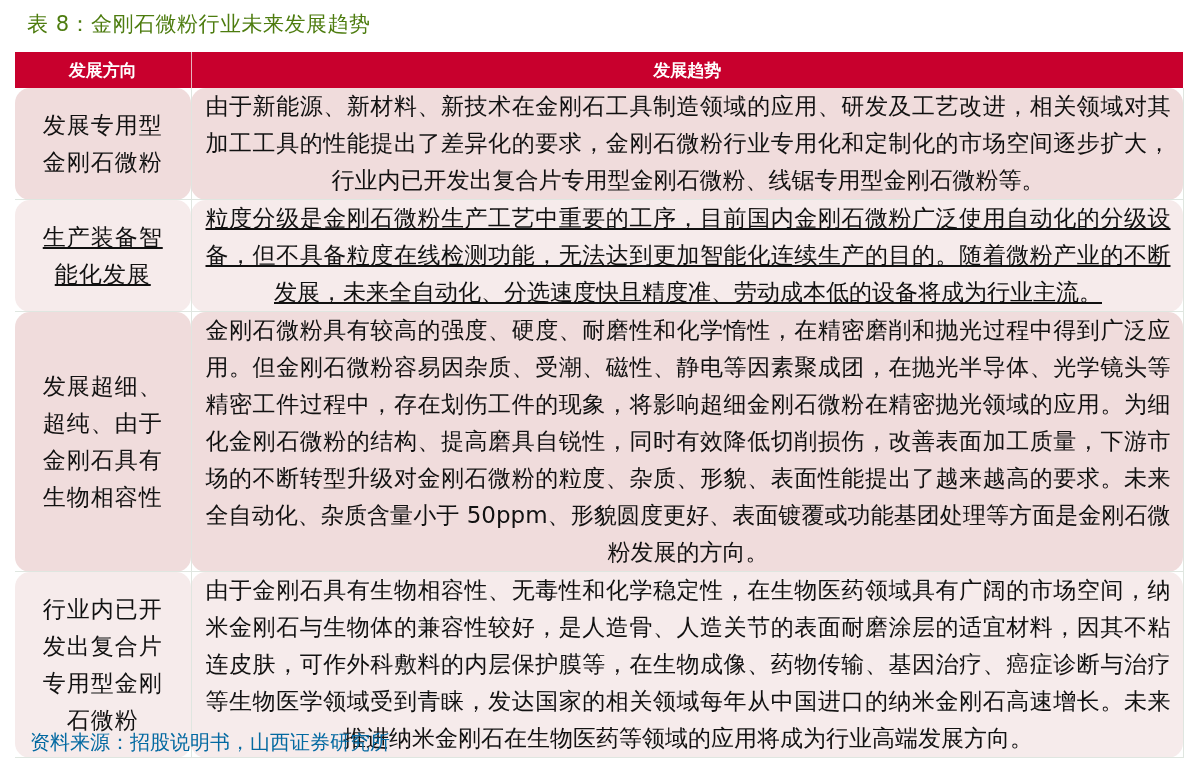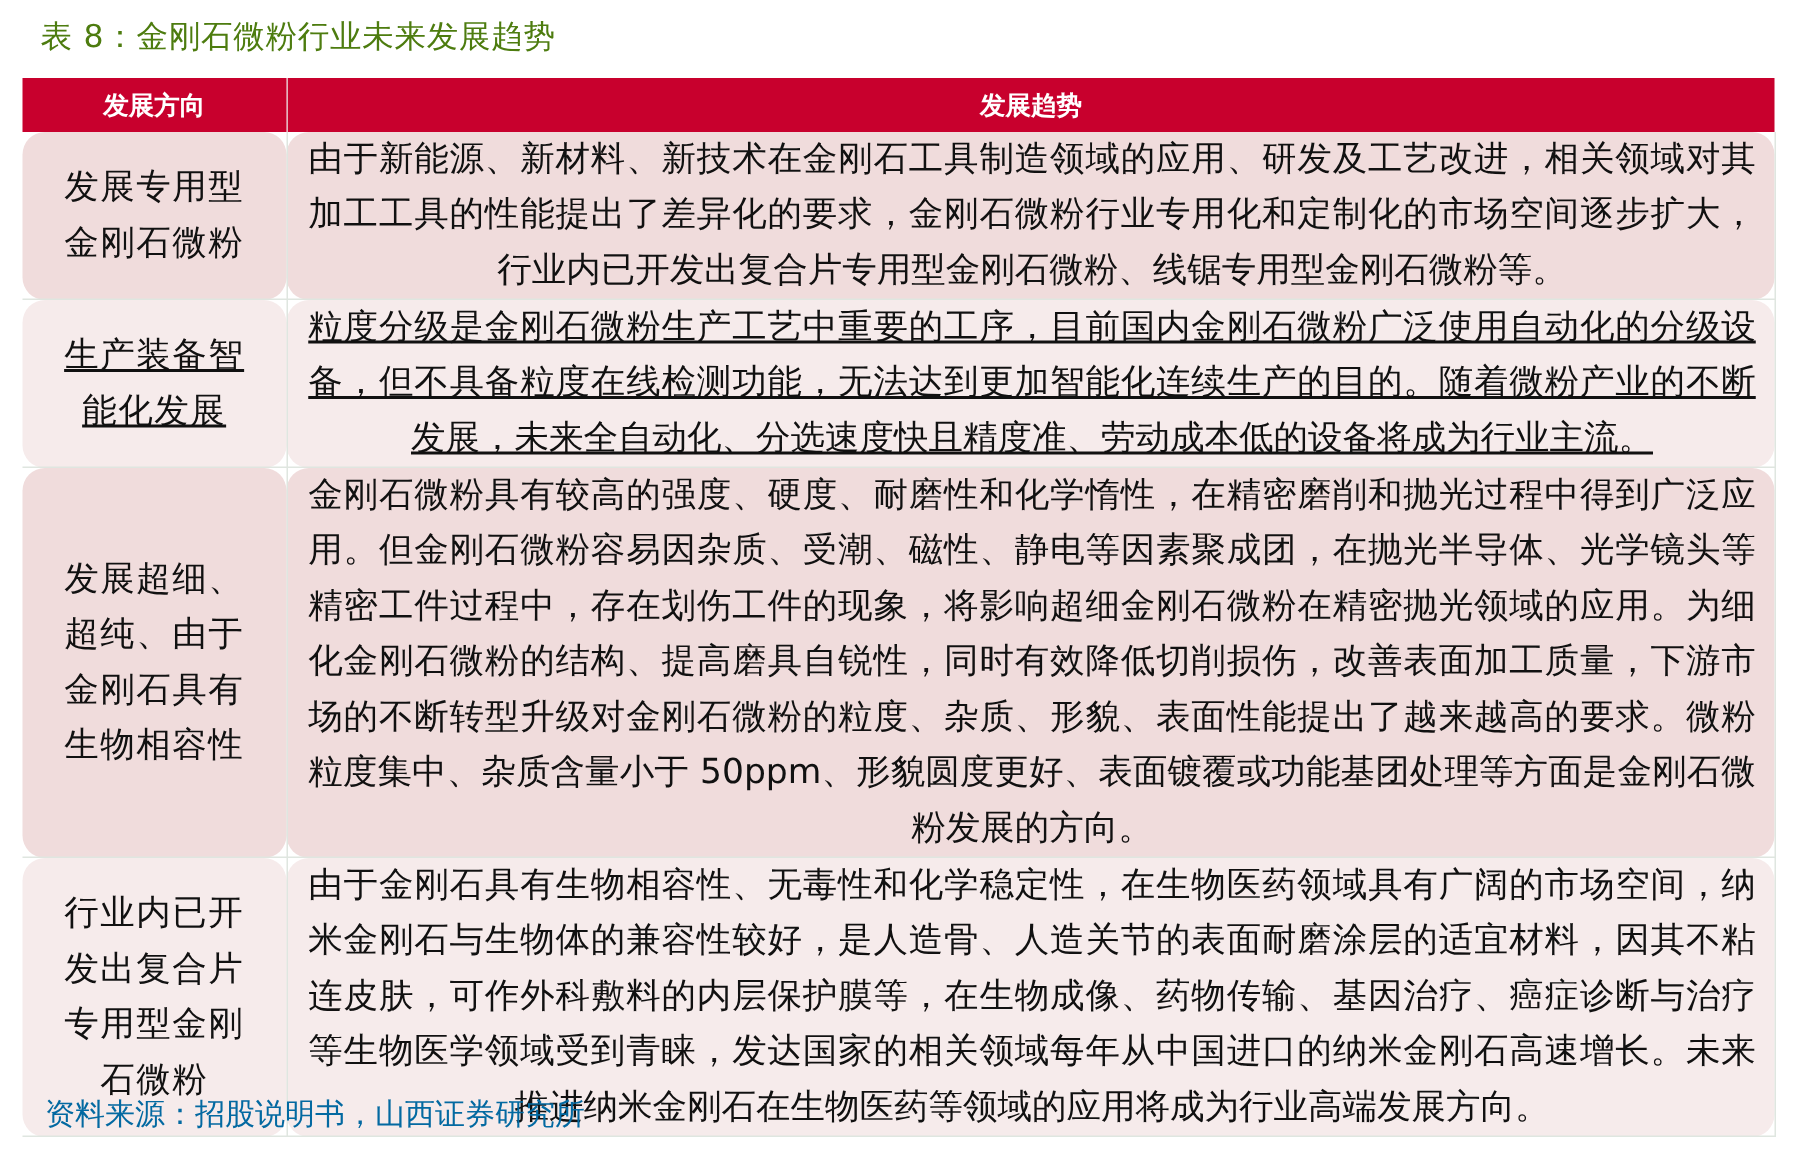--- a/index.html
+++ b/index.html
@@ -100,21 +100,21 @@
     <tr class="odd r1">
       <td class="dir">发展专用型金刚石微粉</td>
       <td class="trend">由于新能源、新材料、新技术在金刚石工具制造领域的应用、研发及工艺改进，相关领域对其加工工具的性能提出了差异化的要求，金刚石微粉行业专用化和定制化的市场空间逐步扩大，行业内已开发出复合片专用型金刚石微粉、线锯专用型金刚石微粉等。</td>
     </tr>
     <tr class="even r2">
       <td class="dir">生产装备智能化发展</td>
       <td class="trend">粒度分级是金刚石微粉生产工艺中重要的工序，目前国内金刚石微粉广泛使用自动化的分级设备，但不具备粒度在线检测功能，无法达到更加智能化连续生产的目的。随着微粉产业的不断发展，未来全自动化、分选速度快且精度准、劳动成本低的设备将成为行业主流。</td>
     </tr>
     <tr class="odd r3">
       <td class="dir">发展超细、超纯、由于金刚石具有生物相容性</td>
-      <td class="trend">金刚石微粉具有较高的强度、硬度、耐磨性和化学惰性，在精密磨削和抛光过程中得到广泛应用。但金刚石微粉容易因杂质、受潮、磁性、静电等因素聚成团，在抛光半导体、光学镜头等精密工件过程中，存在划伤工件的现象，将影响超细金刚石微粉在精密抛光领域的应用。为细化金刚石微粉的结构、提高磨具自锐性，同时有效降低切削损伤，改善表面加工质量，下游市场的不断转型升级对金刚石微粉的粒度、杂质、形貌、表面性能提出了越来越高的要求。微粉粒度集中、杂质含量小于 50ppm、形貌圆度更好、表面镀覆或功能基团处理等方面是金刚石微粉发展的方向。</td>
+      <td class="trend">金刚石微粉具有较高的强度、硬度、耐磨性和化学惰性，在精密磨削和抛光过程中得到广泛应用。但金刚石微粉容易因杂质、受潮、磁性、静电等因素聚成团，在抛光半导体、光学镜头等精密工件过程中，存在划伤工件的现象，将影响超细金刚石微粉在精密抛光领域的应用。为细化金刚石微粉的结构、提高磨具自锐性，同时有效降低切削损伤，改善表面加工质量，下游市场的不断转型升级对金刚石微粉的粒度、杂质、形貌、表面性能提出了越来越高的要求。未来全自动化、杂质含量小于 50ppm、形貌圆度更好、表面镀覆或功能基团处理等方面是金刚石微粉发展的方向。</td>
     </tr>
     <tr class="even r4">
       <td class="dir">行业内已开发出复合片专用型金刚石微粉</td>
       <td class="trend">由于金刚石具有生物相容性、无毒性和化学稳定性，在生物医药领域具有广阔的市场空间，纳米金刚石与生物体的兼容性较好，是人造骨、人造关节的表面耐磨涂层的适宜材料，因其不粘连皮肤，可作外科敷料的内层保护膜等，在生物成像、药物传输、基因治疗、癌症诊断与治疗等生物医学领域受到青睐，发达国家的相关领域每年从中国进口的纳米金刚石高速增长。未来推进纳米金刚石在生物医药等领域的应用将成为行业高端发展方向。</td>
     </tr>
   </tbody>
 </table>
 
 <div class="source">资料来源：招股说明书，山西证券研究所</div>
 

